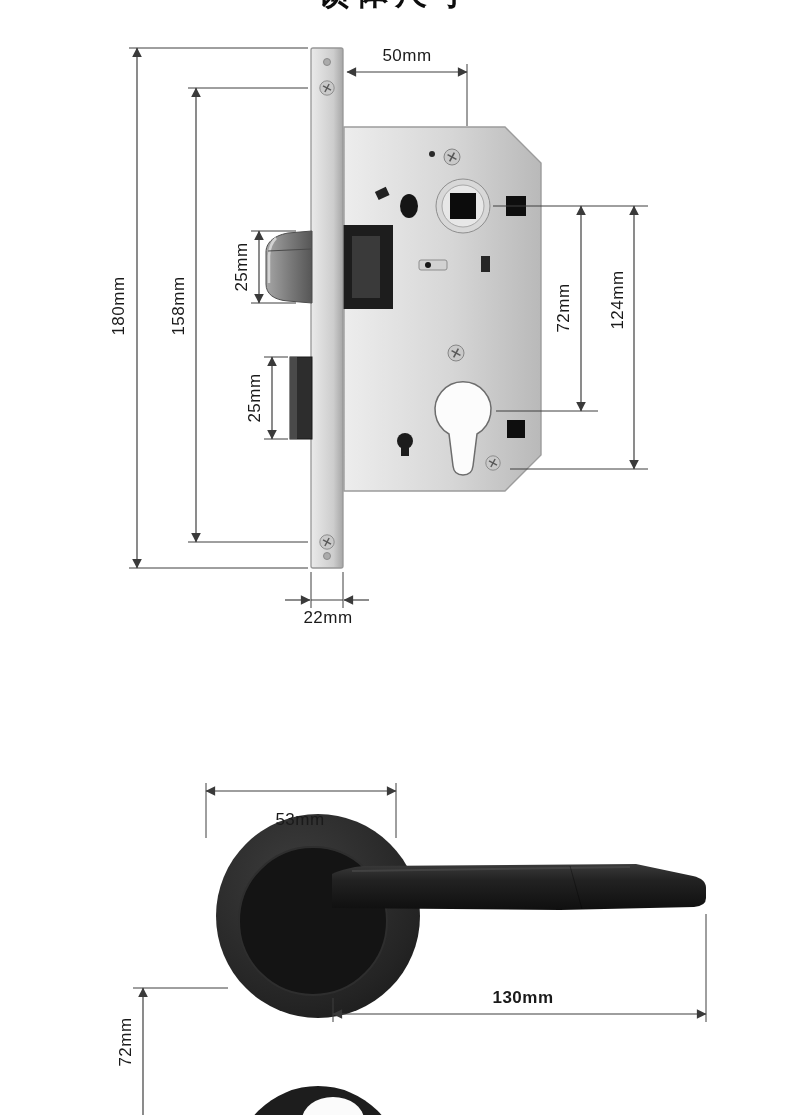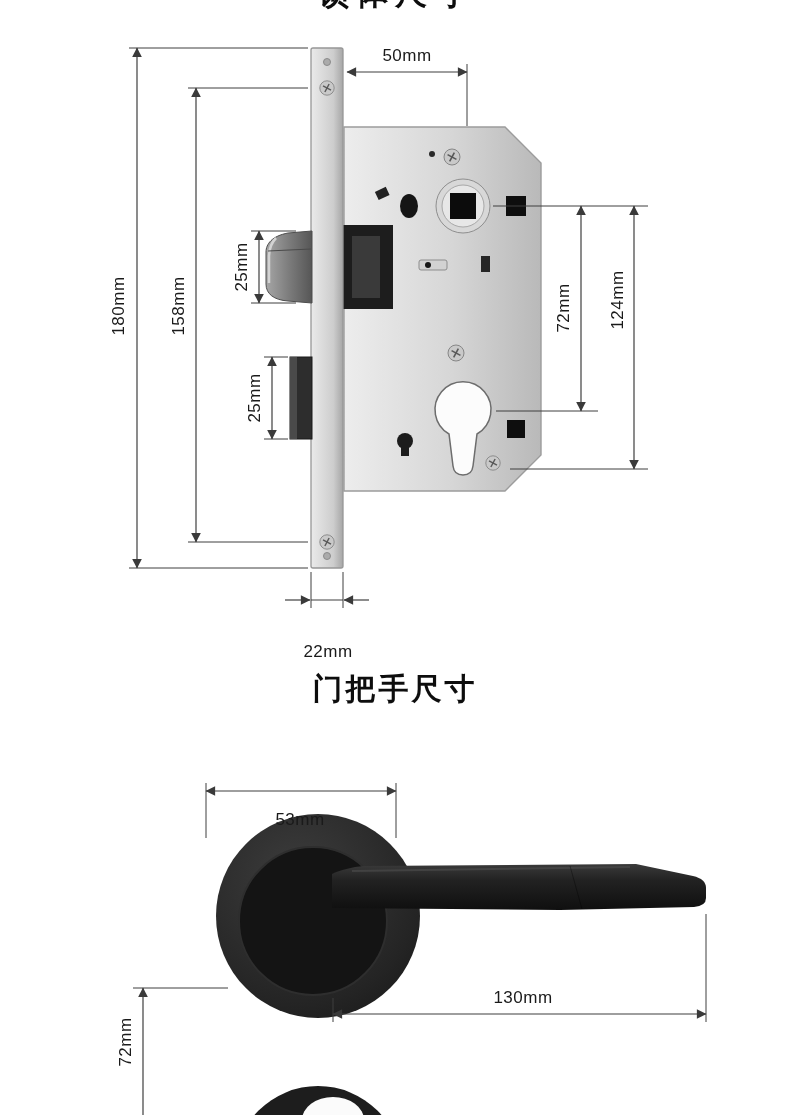--- a/index.html
+++ b/index.html
@@ -198,20 +198,19 @@
 
   <div class="title-cut">锁体尺寸</div>
 
   <div class="lbl" style="left:407px; top:56px;">50mm</div>
   <div class="lbl v" style="left:119px; top:306px;">180mm</div>
   <div class="lbl v" style="left:179px; top:306px;">158mm</div>
   <div class="lbl v" style="left:242px; top:267px;">25mm</div>
   <div class="lbl v" style="left:255px; top:398px;">25mm</div>
   <div class="lbl v" style="left:564px; top:308px;">72mm</div>
   <div class="lbl v" style="left:618px; top:300px;">124mm</div>
-  <div class="lbl" style="left:328px; top:618px;margin-top:34px;">22mm</div>
-
-  <div class="sec-title">门把手尺寸</div>
+  <div class="lbl" style="left:328px; top:618px;">22mm</div>
+
   <div class="lbl" style="left:300px; top:772px;margin-top:48px;">53mm</div>
-  <div class="lbl" style="left:523px; top:998px;">130mm</div>
+  <div class="lbl" style="left:523px; top:998px;font-weight:bold;">130mm</div>
   <div class="lbl v" style="left:126px; top:1042px;">72mm</div>
 
 </div>
 
 </body></html>

